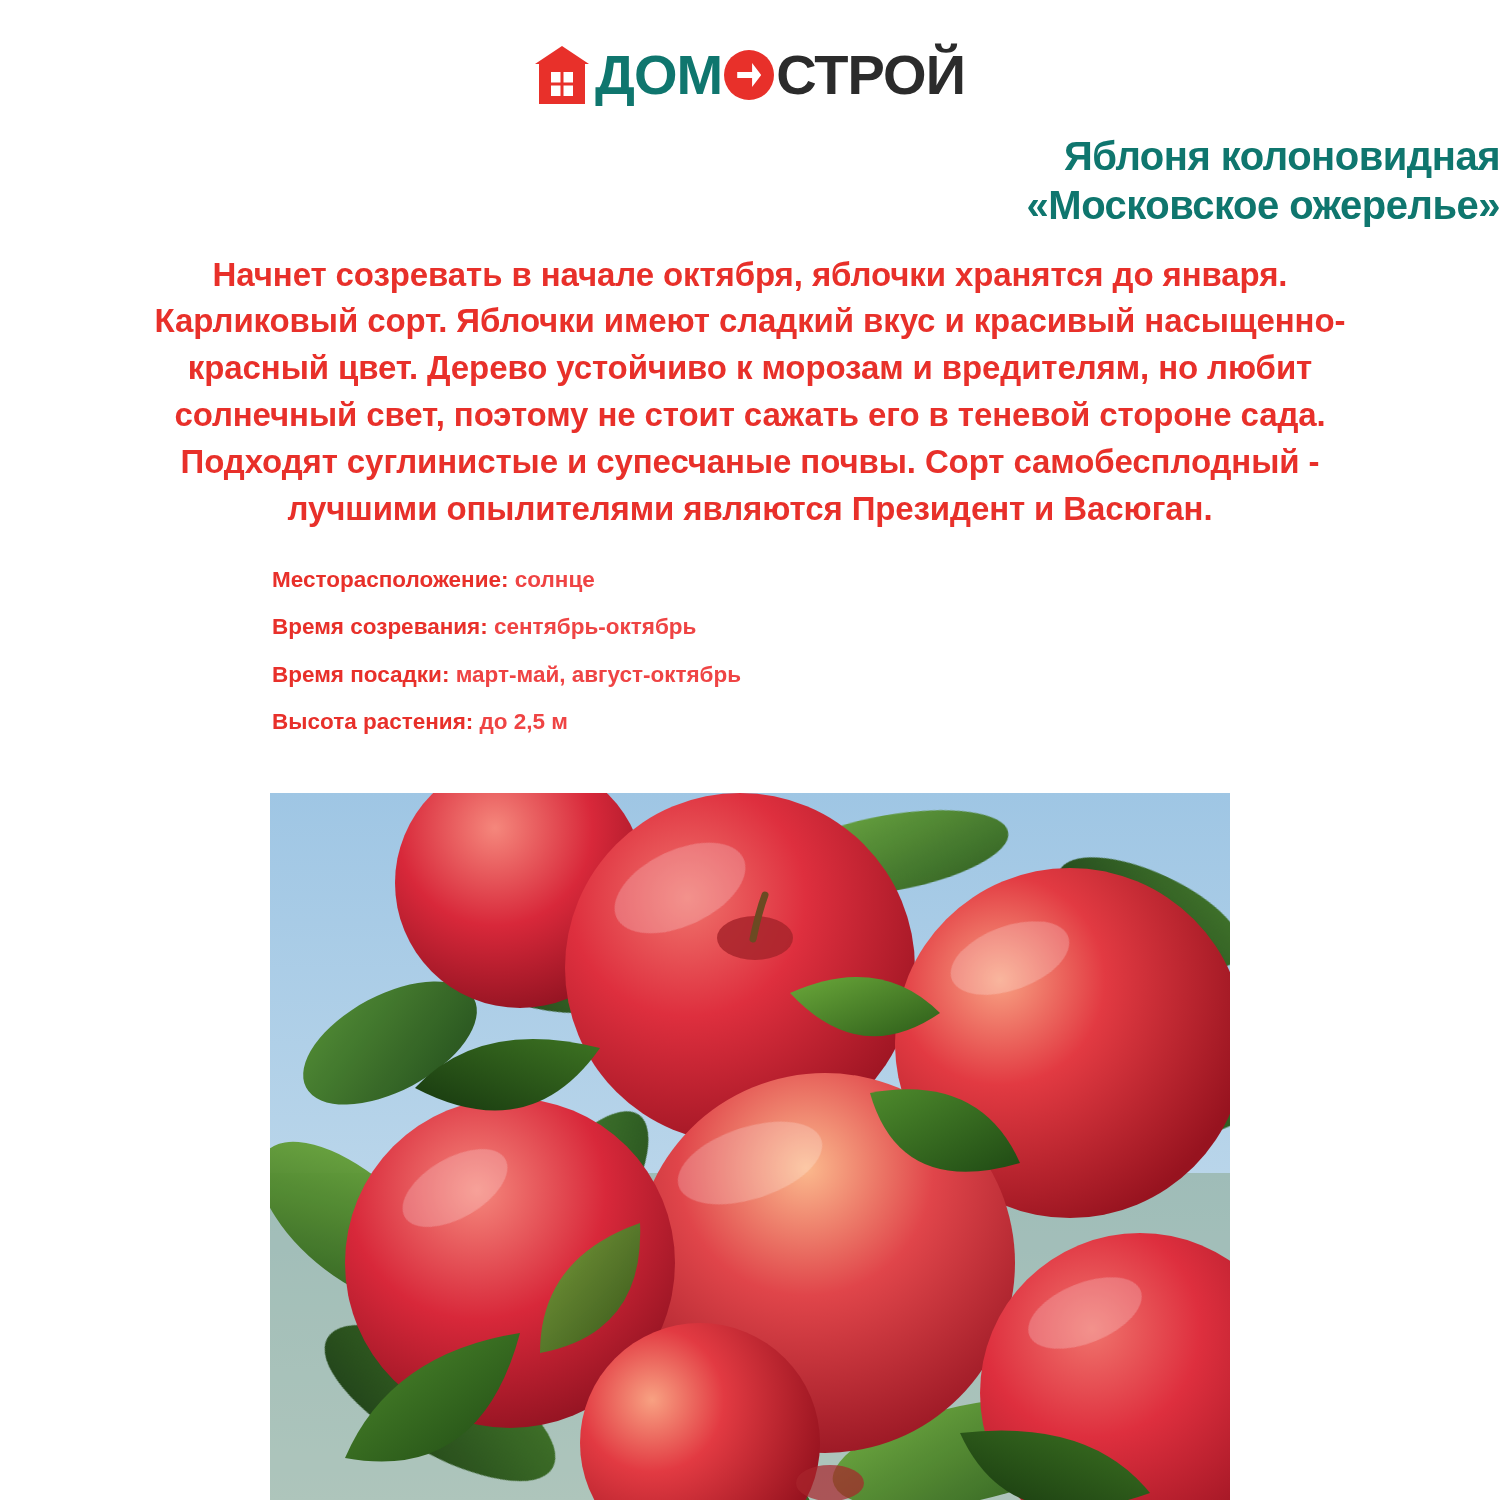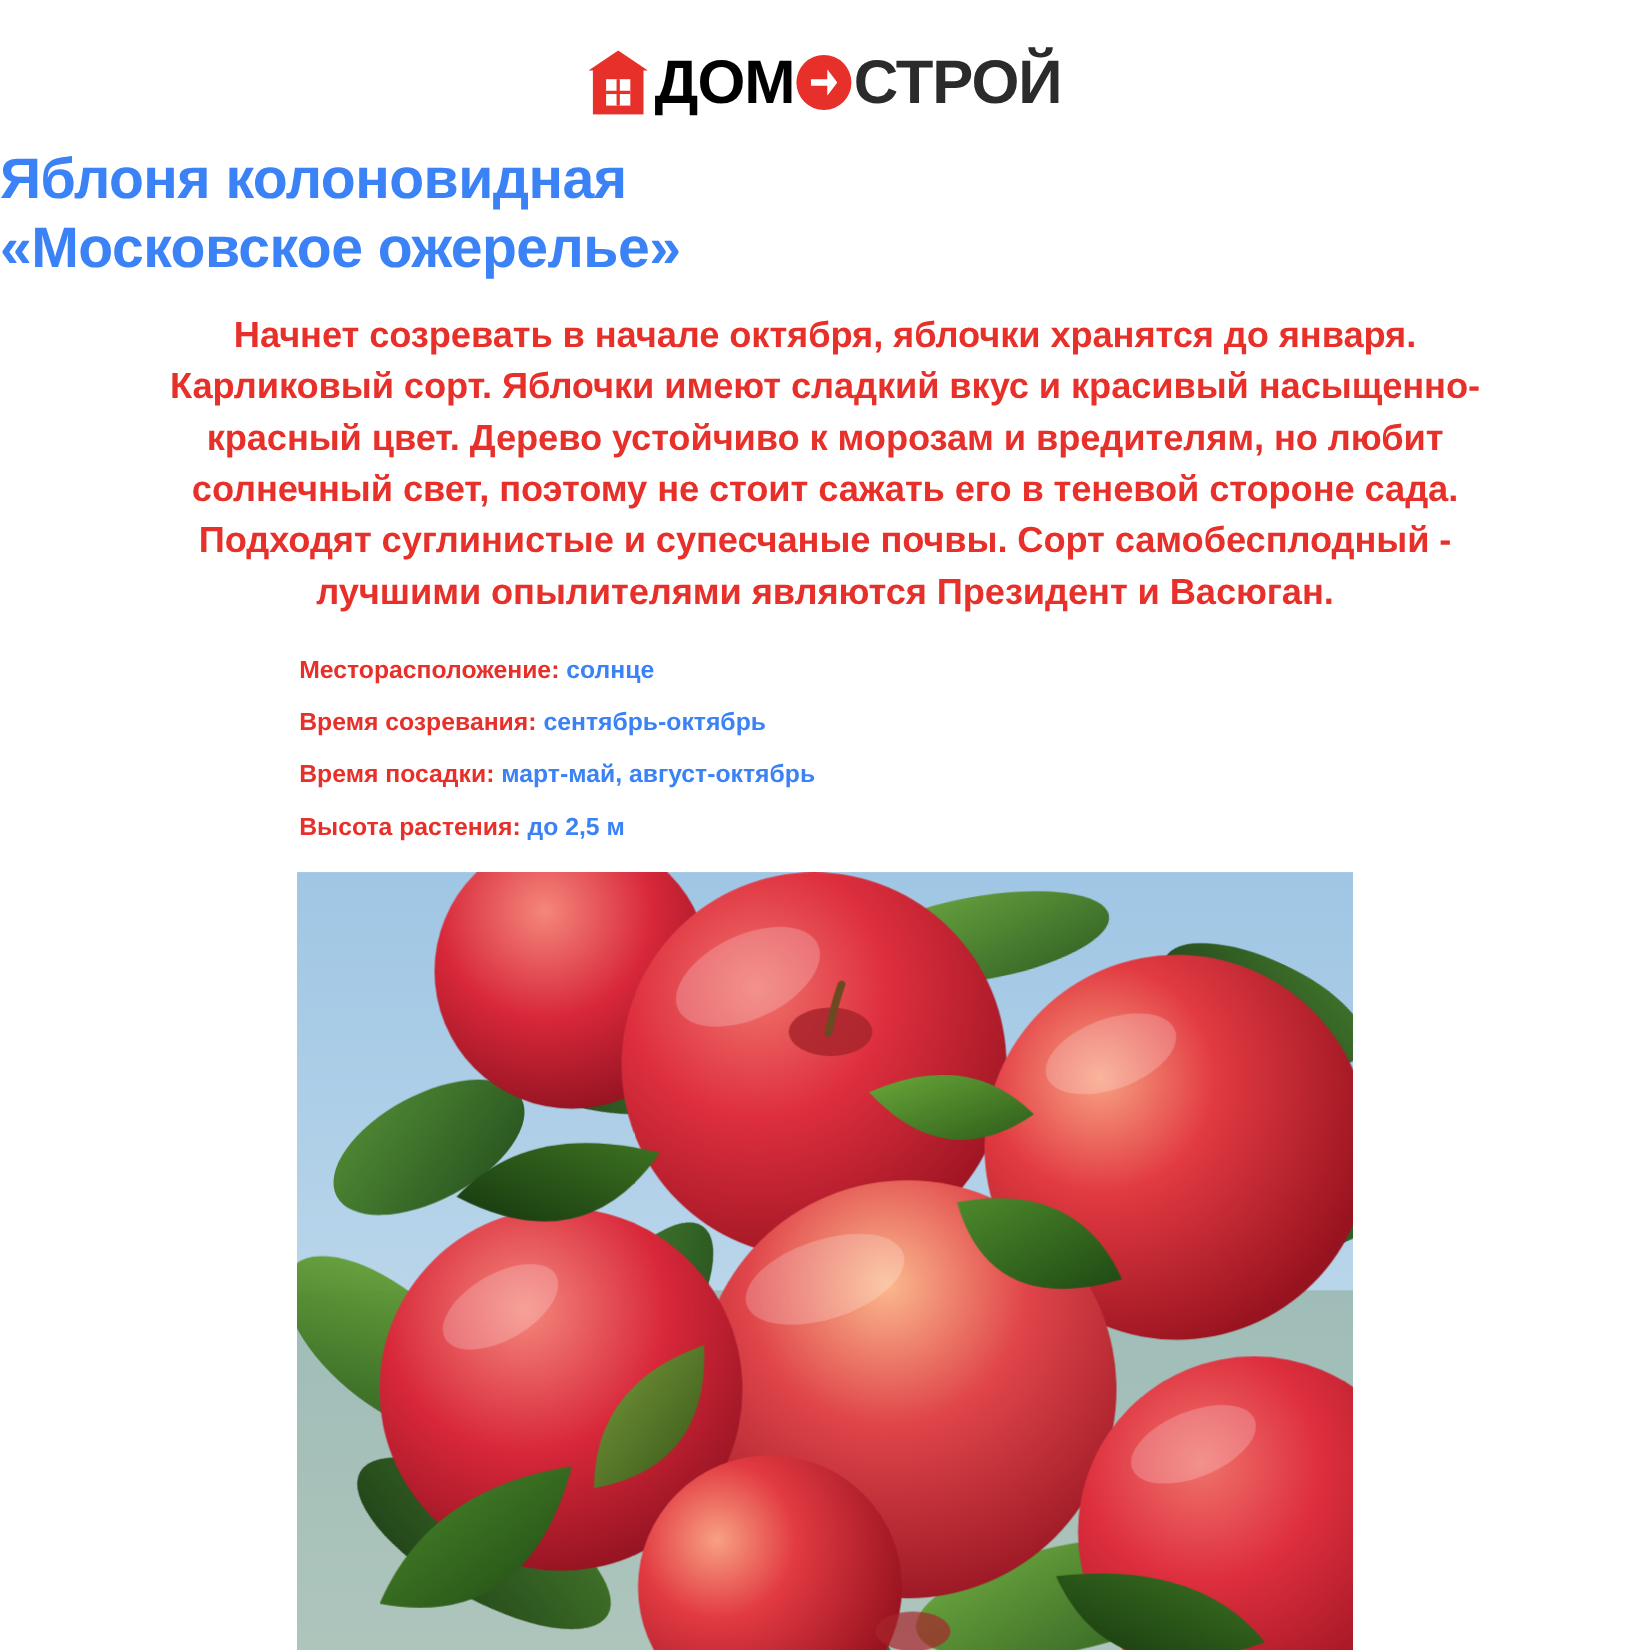--- a/index.html
+++ b/index.html
@@ -84,21 +84,21 @@
   .logo-text {
     font-family: "Liberation Sans", sans-serif;
     font-weight: bold;
     font-size: 56px;
     letter-spacing: -1px;
     color: #2b2b2b;
     line-height: 1;
     display: flex;
     align-items: center;
   }
-  .logo-text .dom { color: #000000; }
+  .logo-text .dom { color: #0f766e; }
   .logo-o-mark {
     display: inline-block;
     width: 50px;
     height: 50px;
     border-radius: 50%;
     background: #e8302a;
     position: relative;
     margin: 0 2px;
   }
   .logo-o-mark::after {
@@ -108,24 +108,24 @@
     top: 13px;
     width: 24px;
     height: 24px;
     background: #ffffff;
     clip-path: polygon(0 38%, 62% 38%, 62% 0, 100% 50%, 62% 100%, 62% 62%, 0 62%);
   }
   .logo-text .stroy { color: #2b2b2b; }
 
   
   .title {
-    text-align: left;
-    color: #3b82f6;
-    font-weight: bold;
-    font-size: 52px;
+    text-align: right;
+    color: #0f766e;
+    font-weight: bold;
+    font-size: 40px;
     line-height: 1.22;
     margin-top: 28px;
     letter-spacing: -0.5px;
   }
   .title .line2 { display: block; }
 
   
   .desc {
     text-align: center;
     color: #e8302a;
@@ -145,21 +145,21 @@
     line-height: 1.0;
     margin-bottom: 25px;
     white-space: nowrap;
   }
   .spec-label {
     color: #e8302a;
     font-weight: bold;
     text-align: center;
   }
   .spec-value {
-    color: #3b82f6;
+    color: #ef4444;
     font-weight: bold;
   }
 
   
   .photo {
     position: absolute;
     left: 270px;
     top: 793px;
     width: 960px;
     height: 707px;

